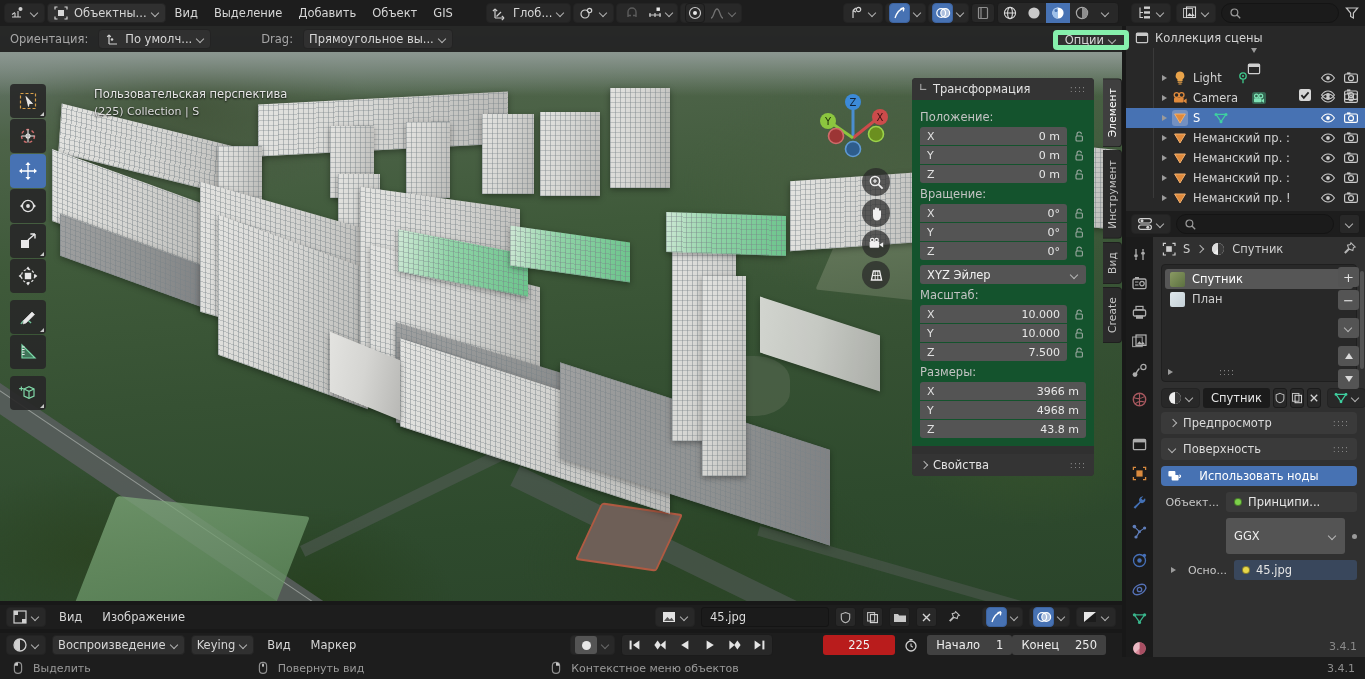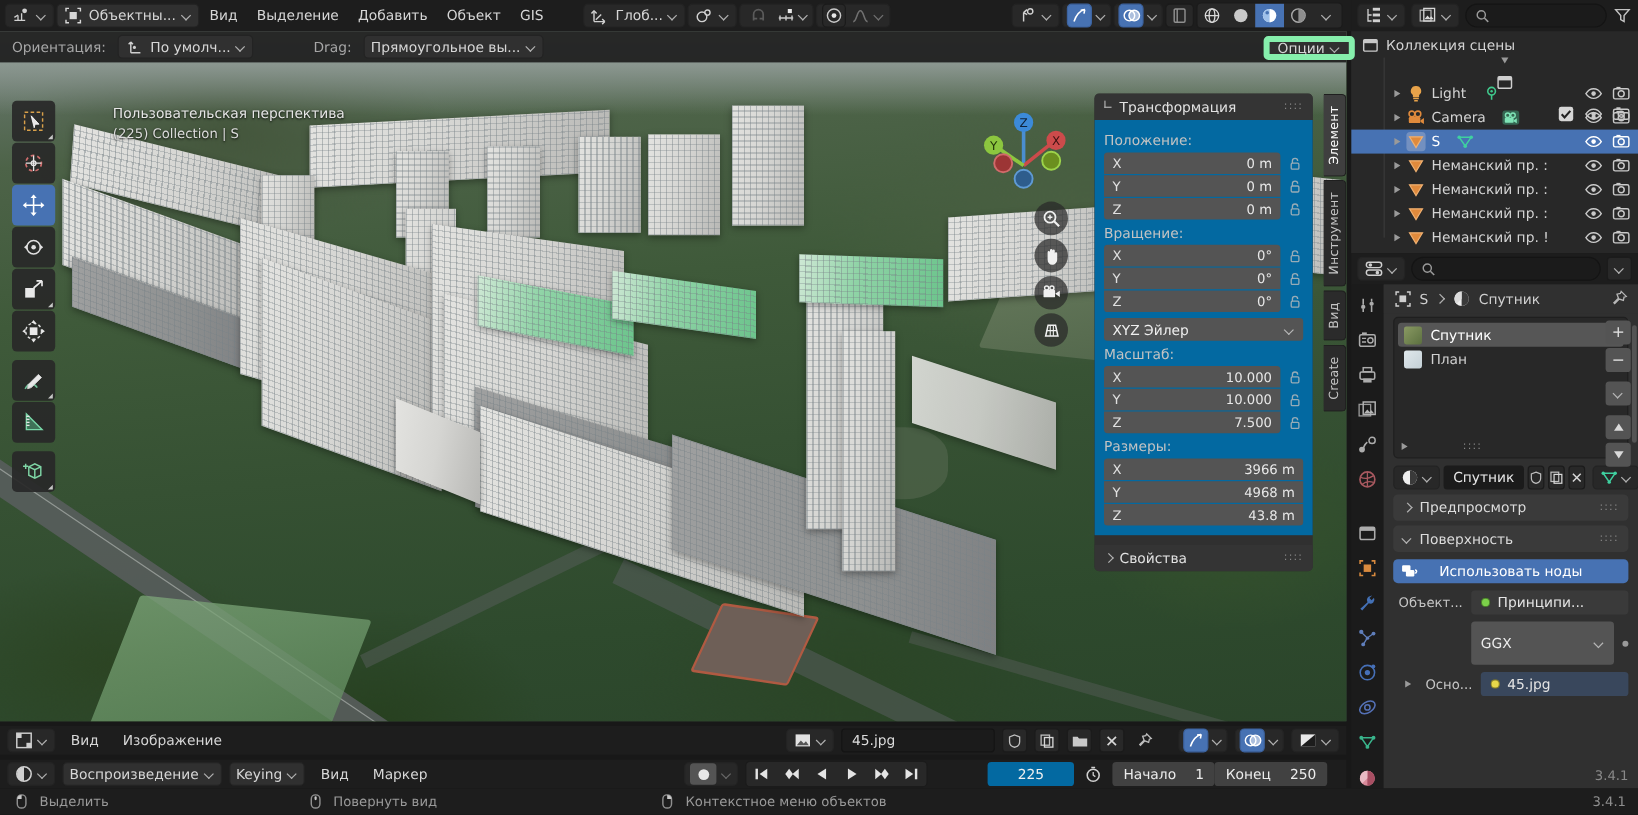--- a/index.html
+++ b/index.html
@@ -122,21 +122,21 @@
   
   .npanel{
     position:absolute; right:28px; top:52px; width:182px;
     background:#303030; border-radius:4px; padding:0; overflow:hidden;
   }
   .pnl-head{
     height:22px; display:flex; align-items:center; gap:5px; padding:0 8px;
     background:#343434; color:#e2e2e2; font-size:11.5px;
   }
   .dots{ margin-left:auto; color:#8a8a8a; letter-spacing:1px; font-size:9px;}
-  .pnl-body{ padding:6px 8px 8px; background:#0369a1;}
+  .pnl-body{ padding:6px 8px 8px; background:#14532d;}
   .sec-label{ color:#c3c3c3; margin:4px 0 3px; }
   .fld-row{ display:flex; align-items:center; gap:6px; margin-bottom:1px;}
   .fld{
     flex:1; height:18px; background:#545454; border-radius:3px;
     display:flex; align-items:center; justify-content:space-between;
     padding:0 7px; color:#e8e8e8; font-size:11px;
   }
   .fld.top{ border-radius:3px 3px 0 0;}
   .fld.mid{ border-radius:0;}
   .fld.bot{ border-radius:0 0 3px 3px;}
@@ -177,21 +177,21 @@
   }
   .iconbtn{ width:21px;height:20px;background:#282828;border:1px solid #1b1b1b;border-radius:3px;
     display:flex;align-items:center;justify-content:center;}
 
   
   .timeline{
     position:absolute; left:0; top:633px; width:1122px; height:24px;
     background:#1d1d1d; display:flex; align-items:center; gap:6px; padding:0 6px;
   }
   .frame-box{
-    height:20px; background:#0369a1; border-radius:3px; width:72px;
+    height:20px; background:#b91c1c; border-radius:3px; width:72px;
     display:flex; align-items:center; justify-content:center; color:#f0f0f0;
   }
   .range-box{
     height:20px; background:#414141; border-radius:3px;
     display:flex; align-items:center; padding:0 9px; gap:16px; color:#ececec;
   }
   .transport{ display:flex; background:#282828; border:1px solid #1b1b1b; border-radius:4px; overflow:hidden;}
   .transport > div{ width:25px;height:20px;display:flex;align-items:center;justify-content:center;}
 
   

